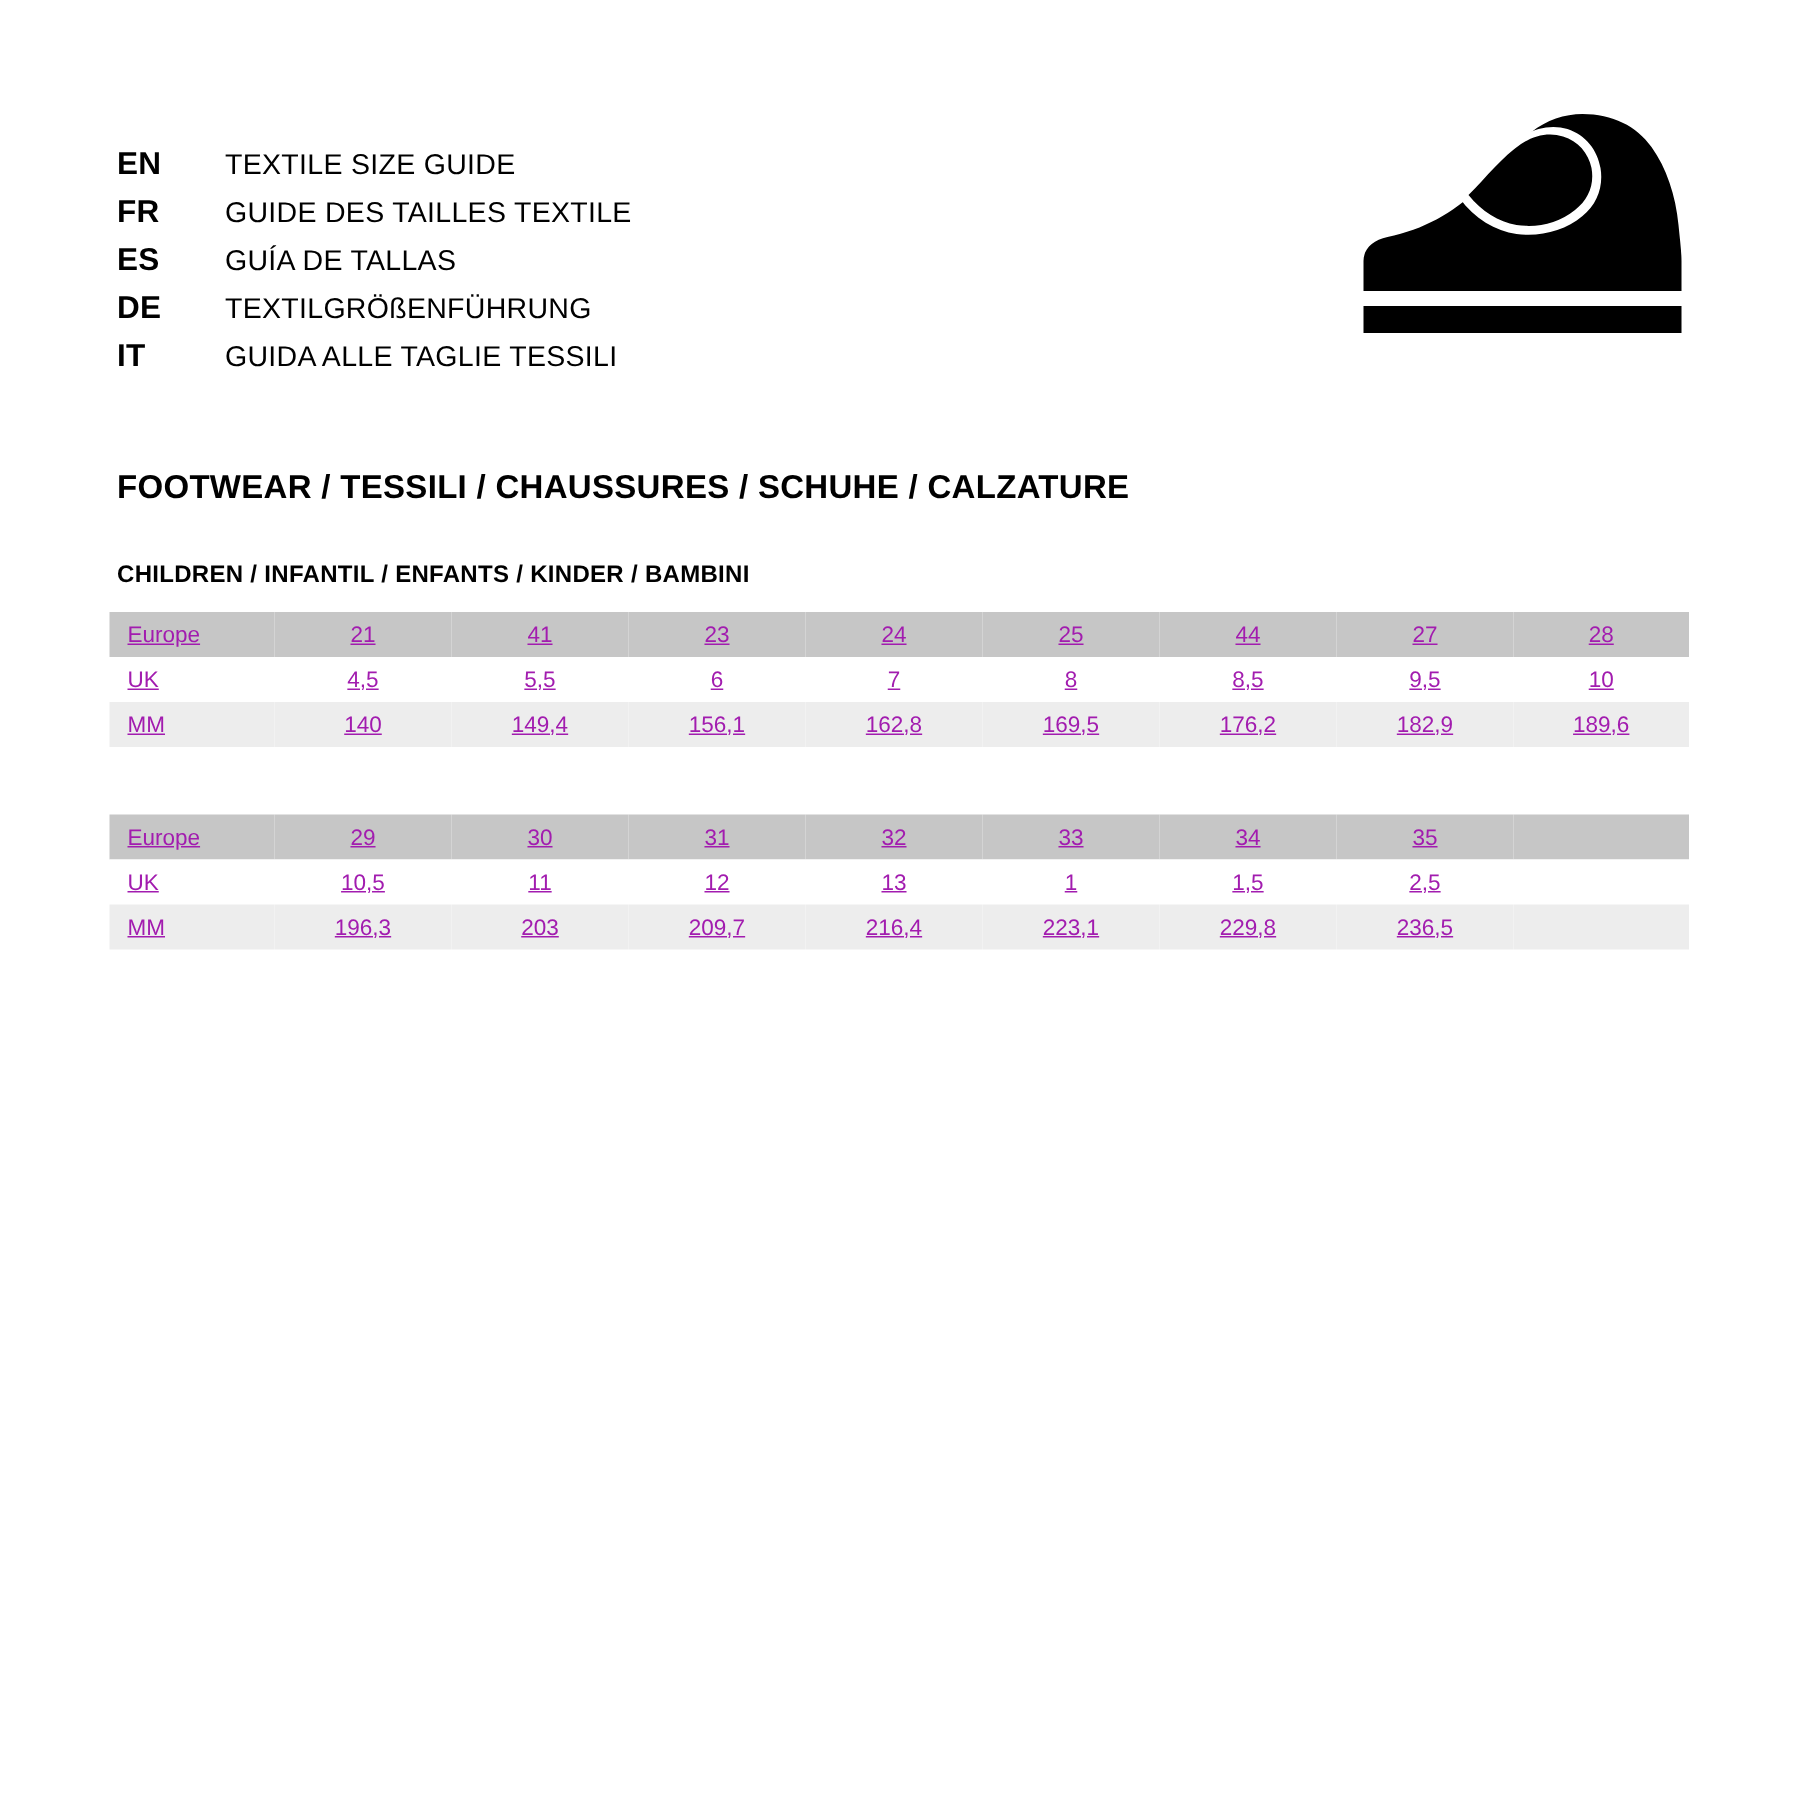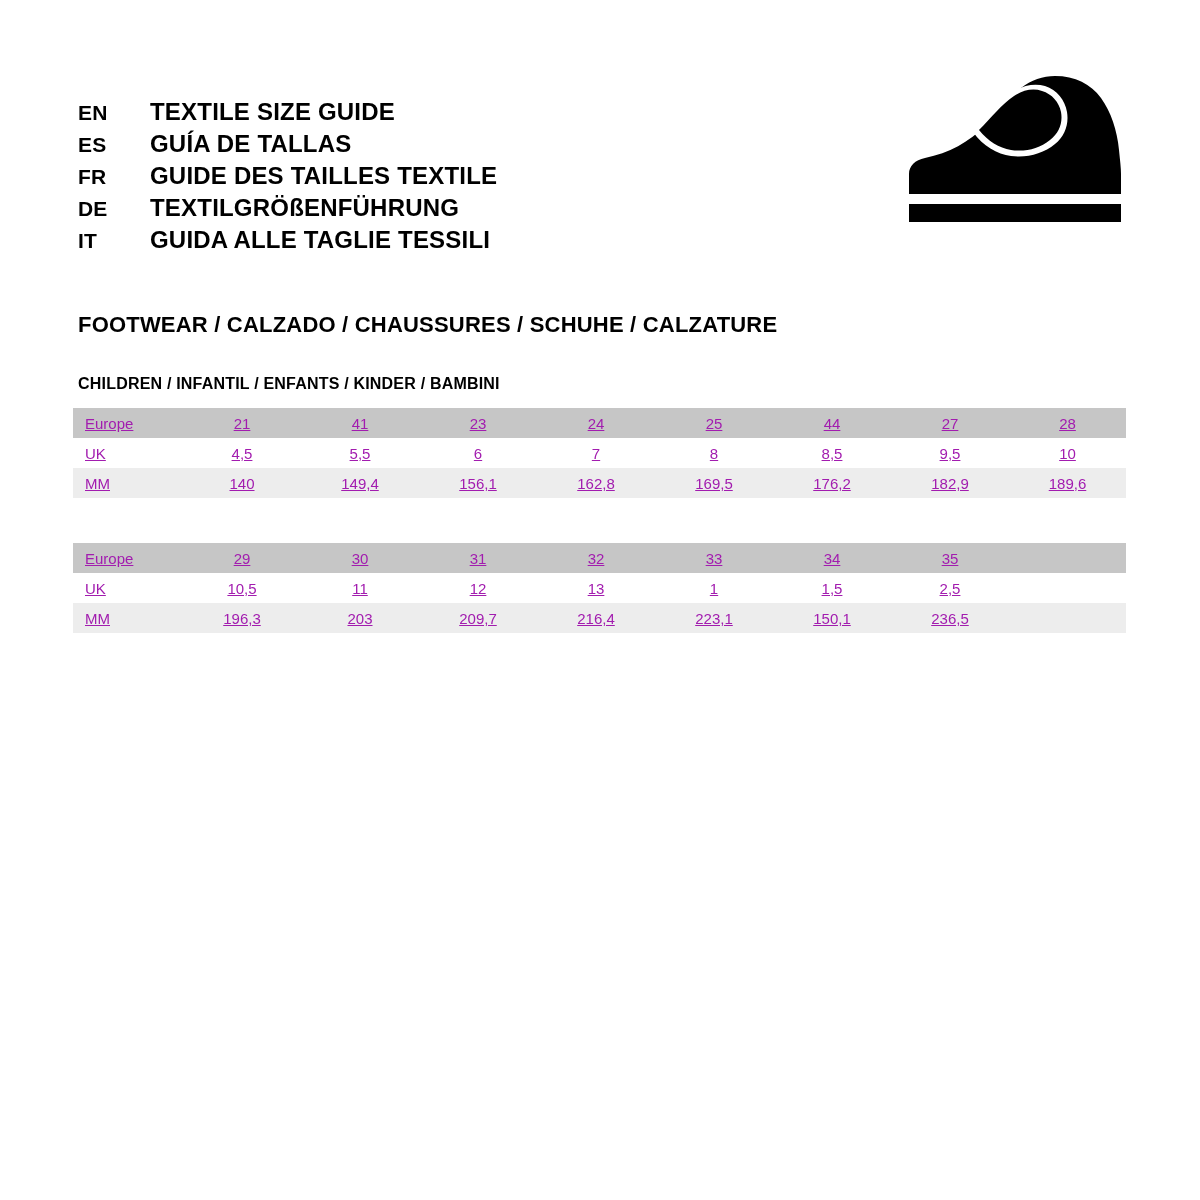--- a/index.html
+++ b/index.html
@@ -42,22 +42,22 @@
     align-items: baseline;
     height: 32px;
   }
   .lang-code {
     width: 72px;
     font-size: 21px;
     font-weight: 700;
     letter-spacing: 0.2px;
   }
   .lang-text {
-    font-size: 24px;
-    font-weight: 700;
+    font-size: 19px;
+    font-weight: 400;
     letter-spacing: 0.2px;
     white-space: nowrap;
   }
 
   
   .shoe-icon {
     margin-right: 0px;
     margin-top: 12px;
   }
 
@@ -121,26 +121,26 @@
 <div class="page">
 
   <div class="header">
 
     <div class="lang-list">
       <div class="lang-row">
         <span class="lang-code">EN</span>
         <span class="lang-text">TEXTILE SIZE GUIDE</span>
       </div>
       <div class="lang-row">
+        <span class="lang-code">FR</span>
+        <span class="lang-text">GUIDE DES TAILLES TEXTILE</span>
+      </div>
+      <div class="lang-row">
         <span class="lang-code">ES</span>
         <span class="lang-text">GUÍA DE TALLAS</span>
-      </div>
-      <div class="lang-row">
-        <span class="lang-code">FR</span>
-        <span class="lang-text">GUIDE DES TAILLES TEXTILE</span>
       </div>
       <div class="lang-row">
         <span class="lang-code">DE</span>
         <span class="lang-text">TEXTILGRÖßENFÜHRUNG</span>
       </div>
       <div class="lang-row">
         <span class="lang-code">IT</span>
         <span class="lang-text">GUIDA ALLE TAGLIE TESSILI</span>
       </div>
     </div>
@@ -148,21 +148,21 @@
     <div class="shoe-icon">
       <svg width="225" height="150" viewBox="0 0 225 150" xmlns="http://www.w3.org/2000/svg">
         <path d="M6 120 L6 100 C6 92 12 86 22 84 C46 79 66 68 82 52 C96 38 106 24 118 14 C128 6 140 2 152 2 C172 2 188 10 198 24 C208 38 214 56 216 76 C217 86 218 94 218 100 L218 120 Z" fill="#000000"></path>
         <path d="M6 130 L218 130 L218 148 L6 148 Z" fill="#000000"></path>
         <path d="M70 58 C84 44 96 28 110 18 C120 11 132 9 142 12 C154 16 162 26 164 38 C166 50 162 62 152 70 C140 80 124 84 108 82 C94 80 80 72 70 58 Z" fill="#ffffff"></path>
         <path d="M76 56 C88 44 99 30 111 22 C120 16 130 14 139 17 C149 20 156 28 158 38 C160 49 156 59 147 66 C136 75 122 78 108 76 C96 74 85 67 76 56 Z" fill="#000000"></path>
       </svg>
     </div>
   </div>
 
-  <div class="section-title">FOOTWEAR / CALZADO / CHAUSSURES / SCHUHE / CALZATURE</div>
+  <div class="section-title">FOOTWEAR / TESSILI / CHAUSSURES / SCHUHE / CALZATURE</div>
   <div class="subsection-title">CHILDREN / INFANTIL / ENFANTS / KINDER / BAMBINI</div>
 
   <table class="size-table" id="table-children-1">
     <colgroup>
       <col style="width:110px">
       <col style="width:118px">
         <col style="width:118px">
         <col style="width:118px">
         <col style="width:118px">
       <col style="width:118px">
@@ -242,20 +242,20 @@
         <td>2,5</td>
         <td></td>
       </tr>
       <tr class="row-mm">
         <td class="label">MM</td>
         <td>196,3</td>
         <td>203</td>
         <td>209,7</td>
         <td>216,4</td>
         <td>223,1</td>
-        <td>150,1</td>
+        <td>229,8</td>
         <td>236,5</td>
         <td></td>
       </tr>
     </tbody>
   </table>
 
 </div>
 
 </body></html>

